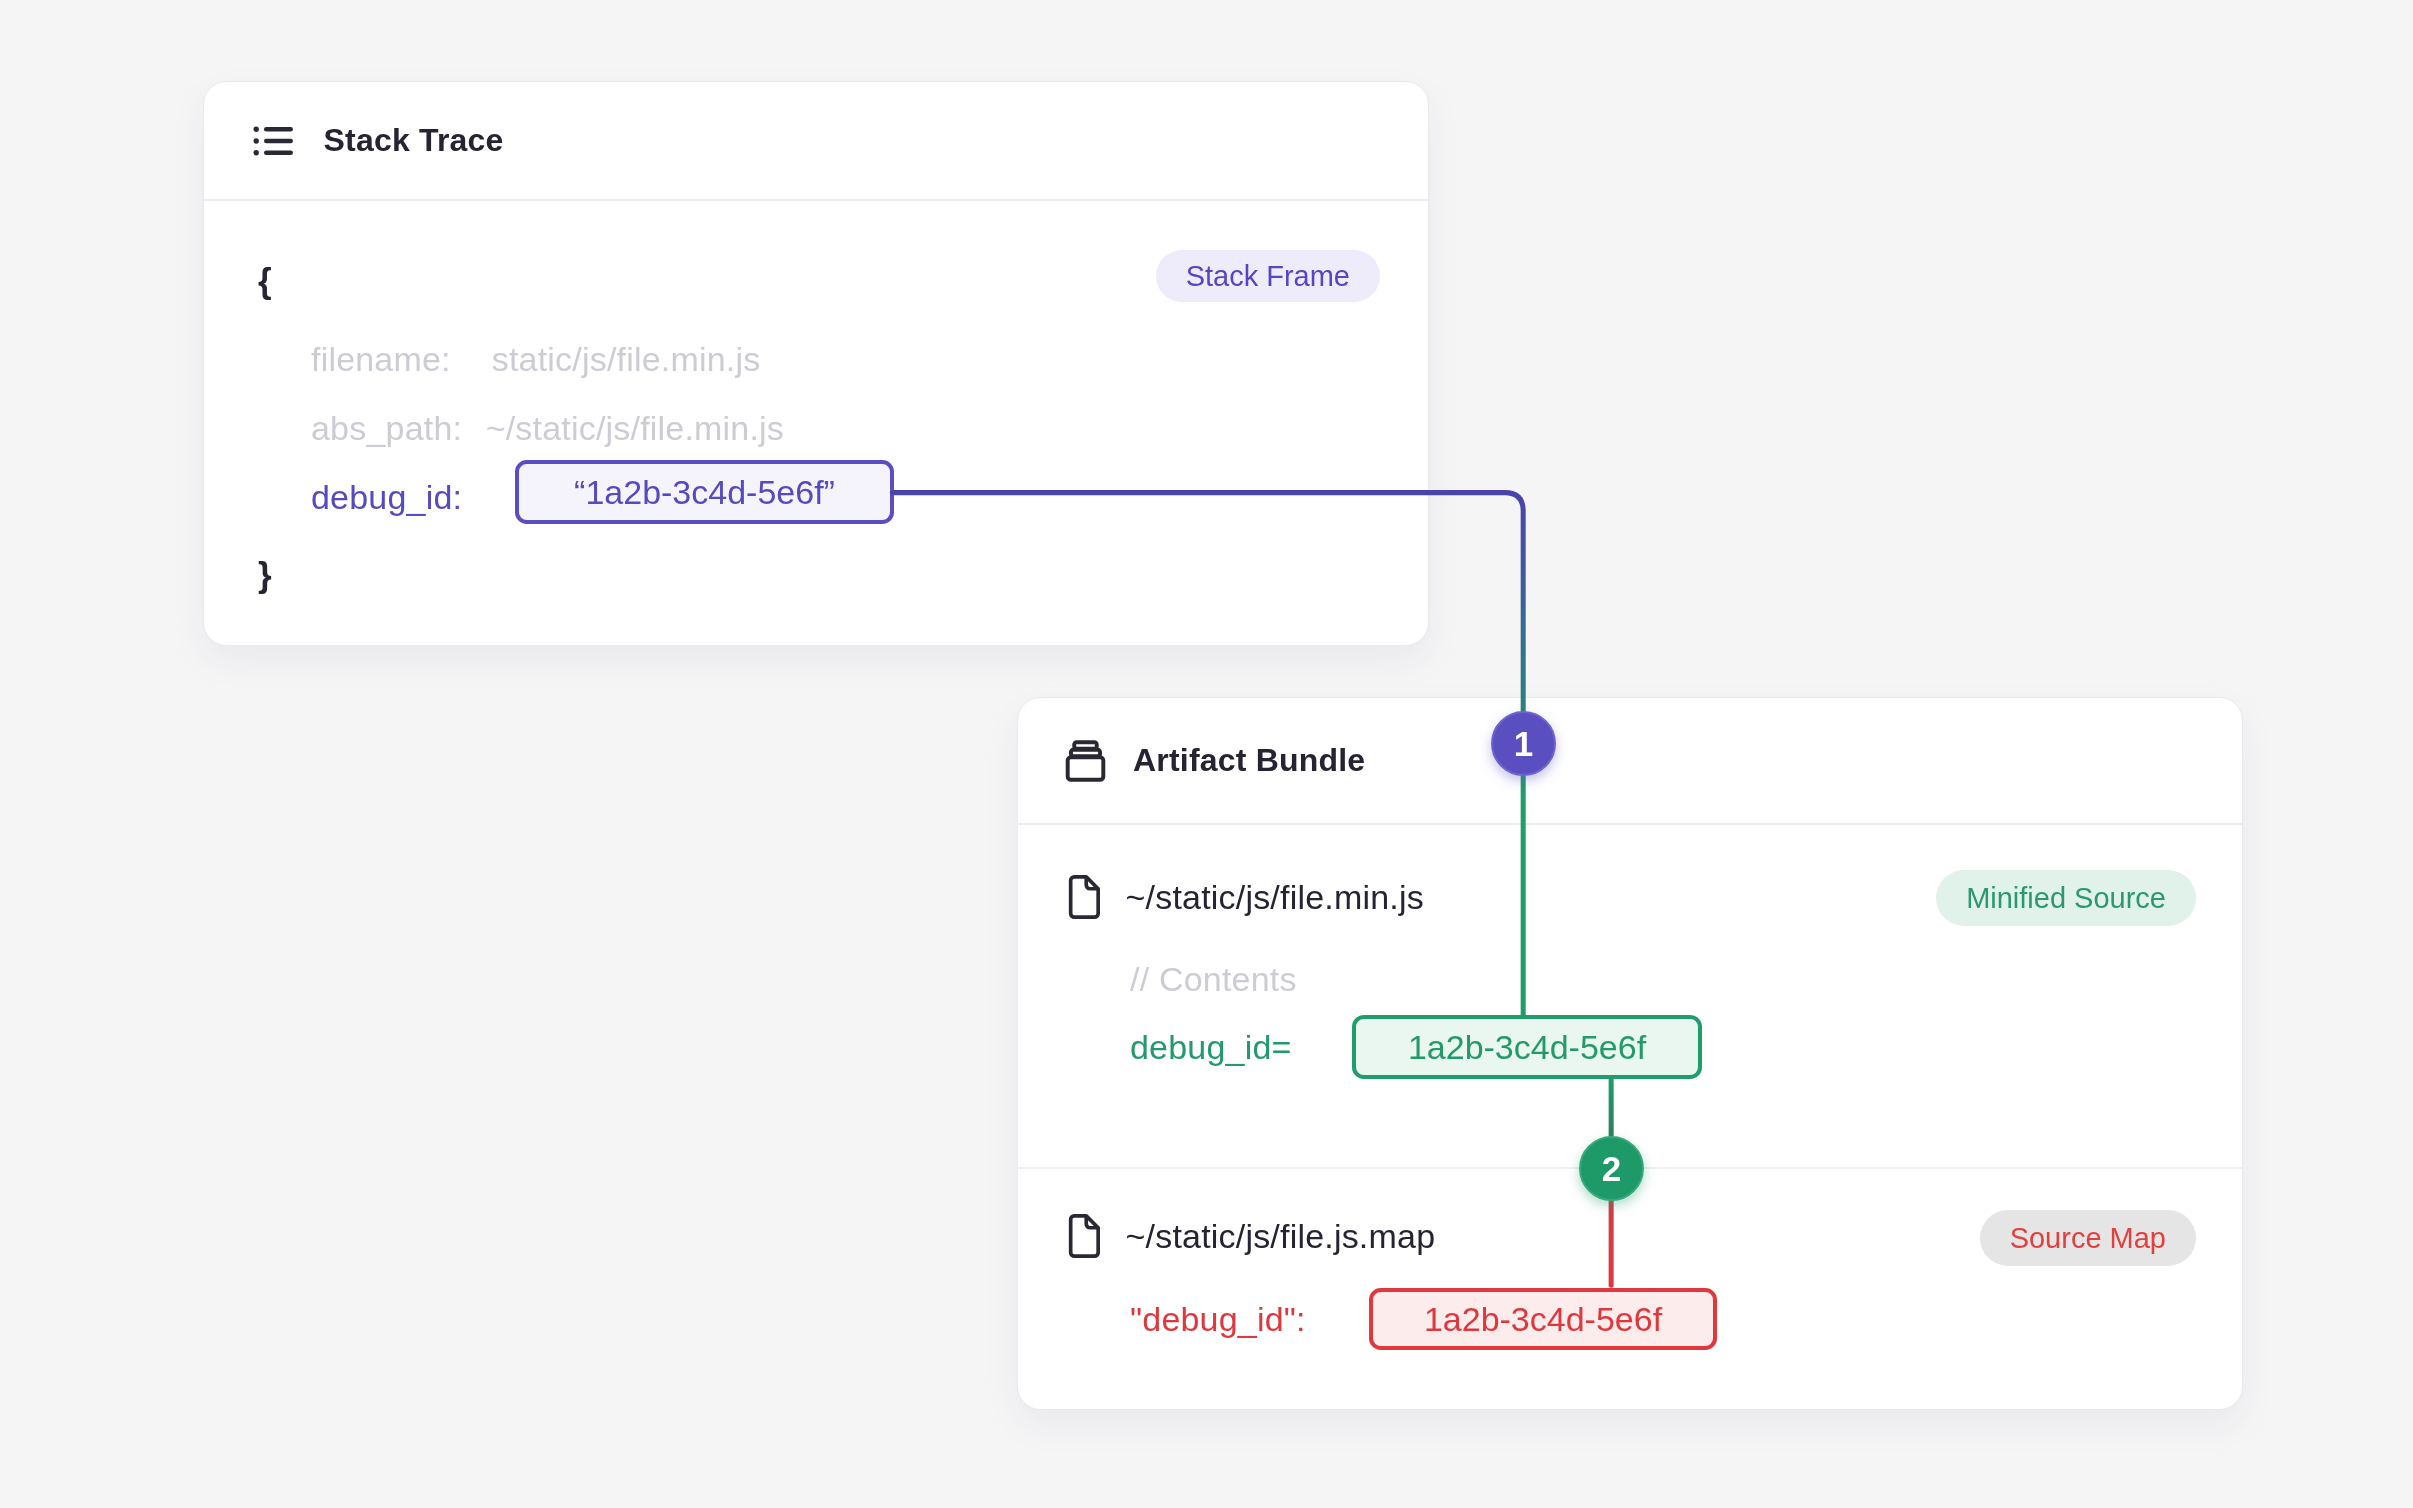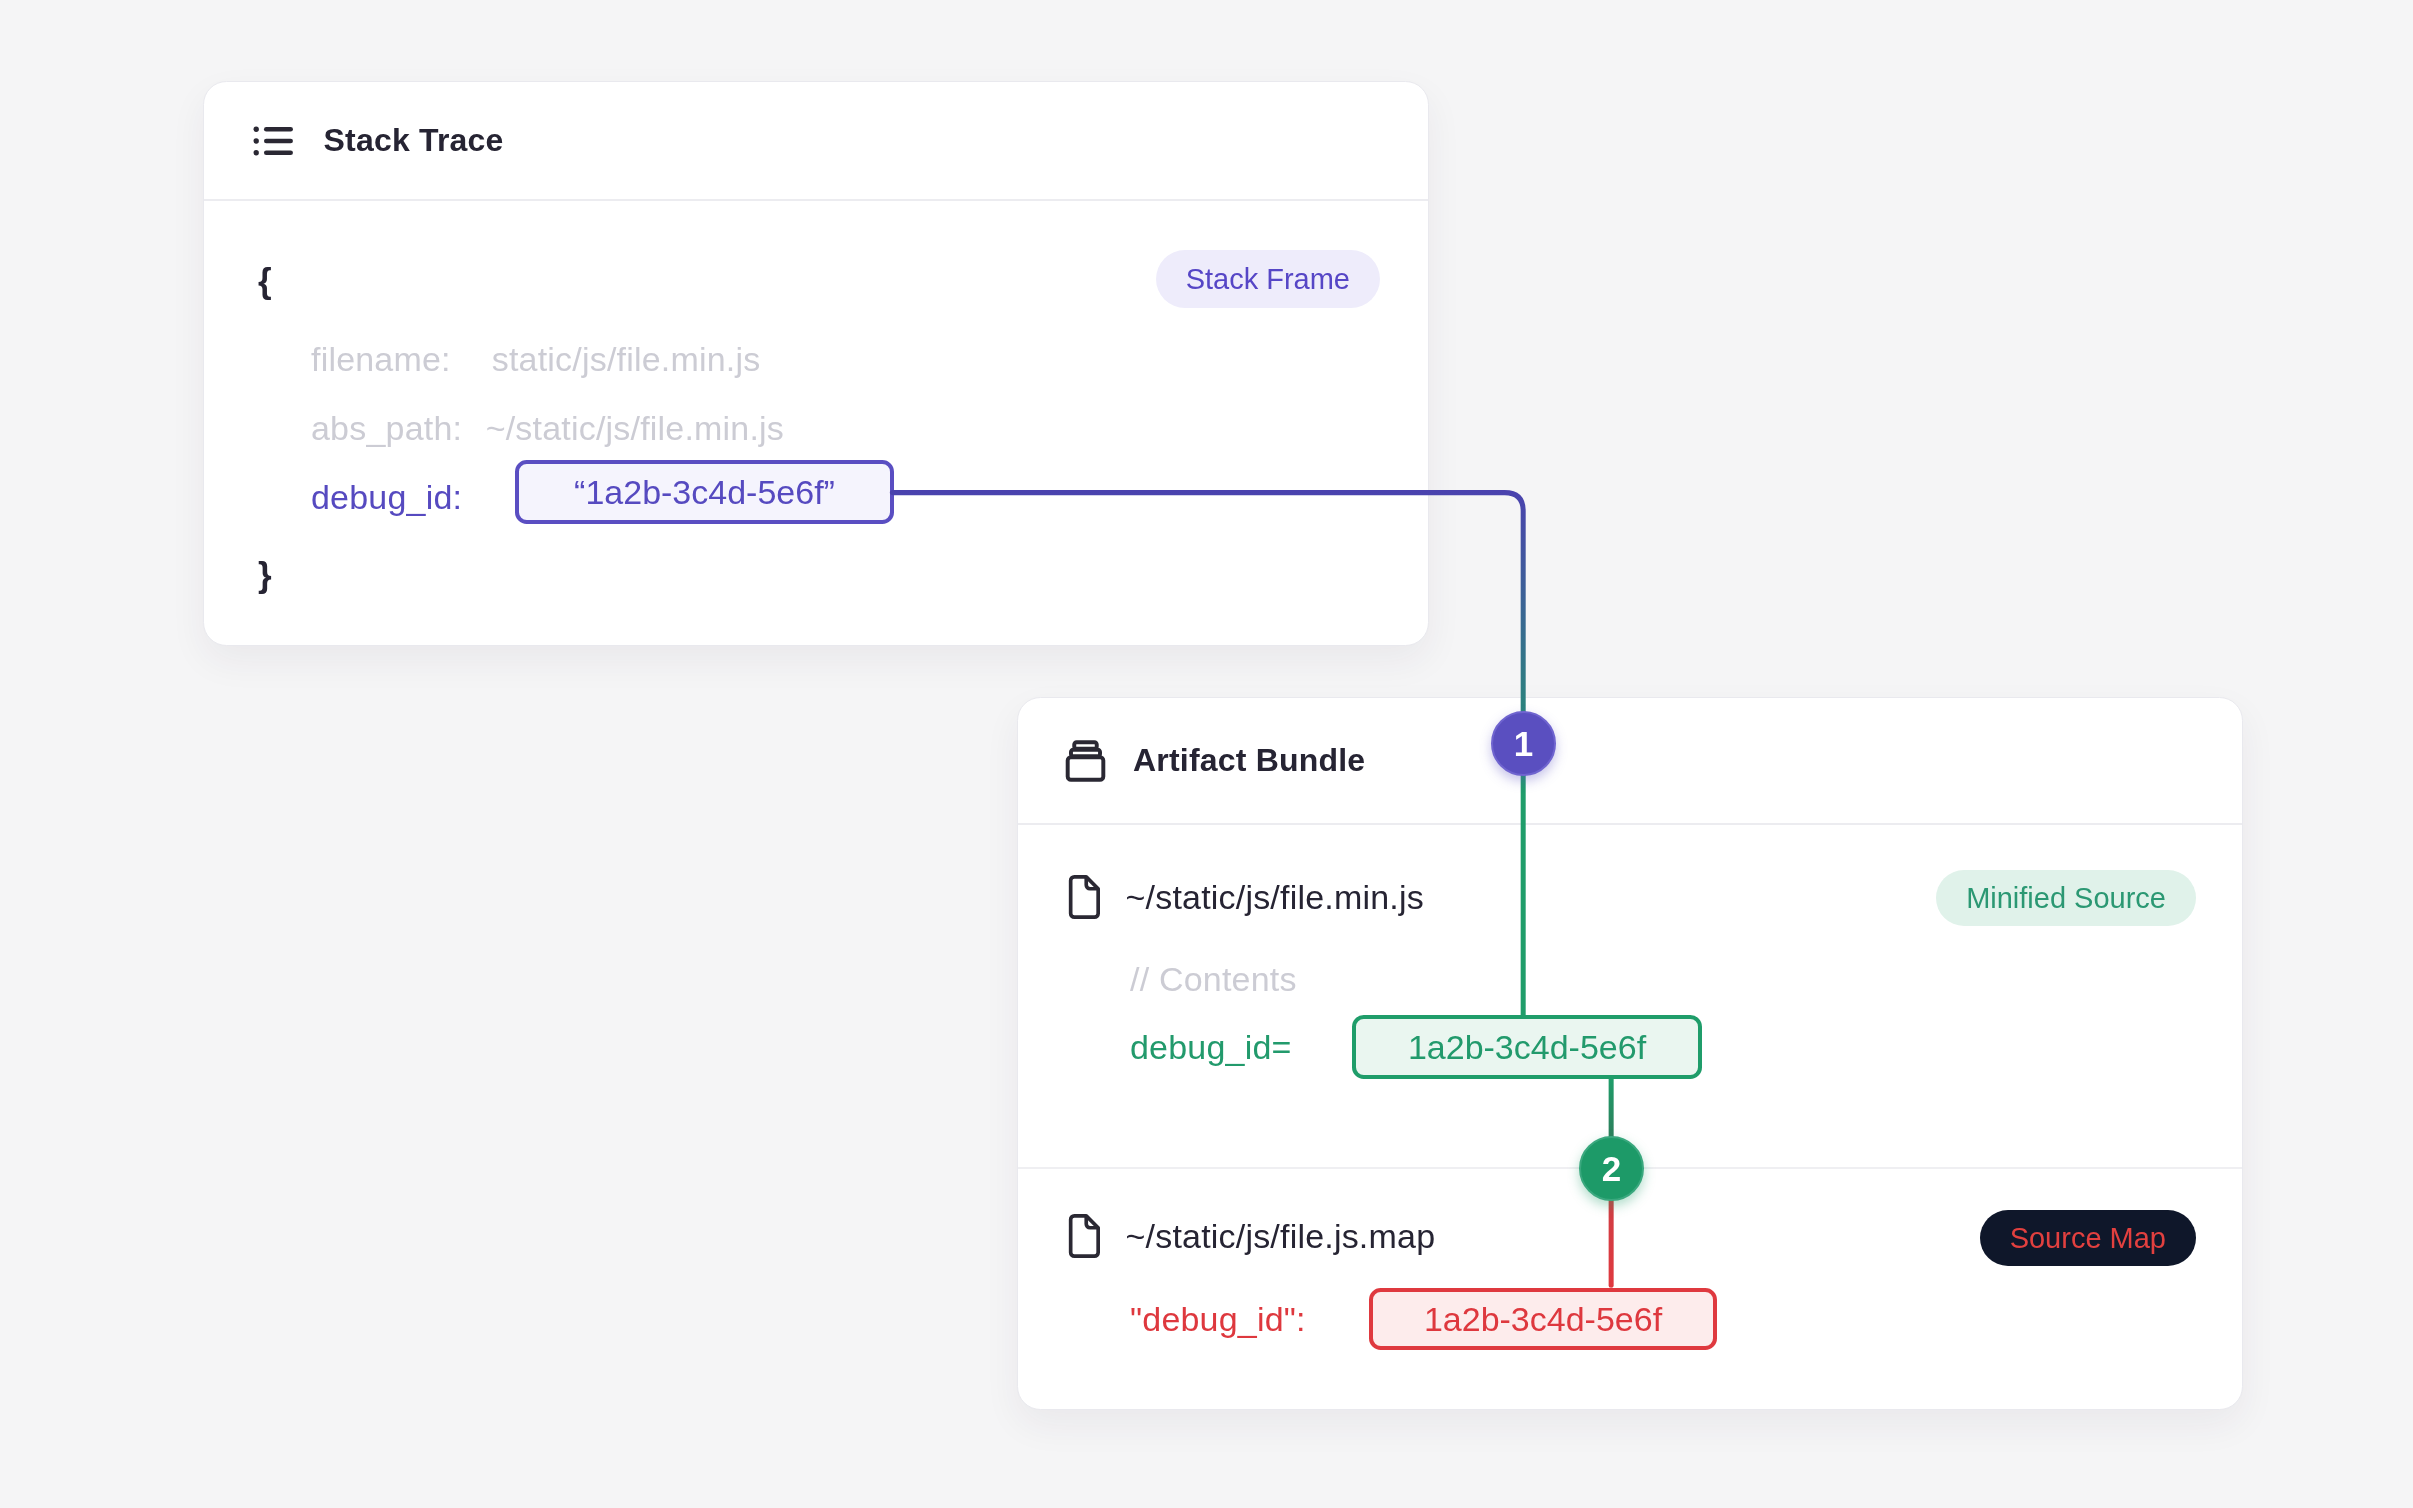--- a/index.html
+++ b/index.html
@@ -20,21 +20,21 @@
   .purple{color:#564ac0;}
   .green{color:#229a6c;}
   .red{color:#de383e;}
   .w500{font-weight:500;}
   .brace{font-size:35px;font-weight:700;color:#262433;}
 
   .badge{position:absolute;display:flex;align-items:center;border-radius:837px;
     padding:0 30px;font-size:29px;font-weight:500;white-space:nowrap;}
   .badge-purple{background:#eeecfb;color:#5646c6;}
   .badge-green{background:#e0f2ea;color:#2b9873;}
-  .badge-red{background:#0f172a;color:#e2403f;}
+  .badge-red{background:#e5e5e5;color:#e2403f;}
 
   .idbox{position:absolute;display:flex;align-items:center;justify-content:center;
     border-radius:11.7px;box-sizing:border-box;font-size:34px;font-weight:500;white-space:nowrap;}
   .idbox-purple{border:4.2px solid #5a4ec2;background:#f5f4fd;color:#564ac0;}
   .idbox-green{border:4.2px solid #1f9d6a;background:#eaf6f0;color:#229a6c;}
   .idbox-red{border:4.2px solid #df393f;background:#fdecec;color:#de383e;}
 
   .filerow{display:flex;align-items:center;gap:23.5px;}
   .filepath{font-size:34px;font-weight:500;color:#262433;letter-spacing:0.2px;}
 
@@ -64,21 +64,21 @@
           <line x1="18" y1="25" x2="47" y2="25"></line>
           <line x1="18" y1="39" x2="47" y2="39"></line>
         </g>
       </svg>
       <span class="card-title">Stack Trace</span>
     </div>
     <div class="hdivider" style="top:117px;"></div>
 
     <span class="abs vcenter brace" style="left:54px;top:199px;">{</span>
 
-    <div class="badge badge-purple" style="right:48px;top:168px;height:58px;">Stack Frame</div>
+    <div class="badge badge-purple" style="right:48px;top:168px;height:52px;">Stack Frame</div>
 
     <div class="abs vcenter row code muted" style="left:107px;top:277px;">
       <span>filename:</span>
       <span style="margin-left:41px;">static/js/file.min.js</span>
     </div>
 
     <div class="abs vcenter row code muted" style="left:107px;top:346px;">
       <span>abs_path:</span>
       <span style="margin-left:23.5px;">~/static/js/file.min.js</span>
     </div>

